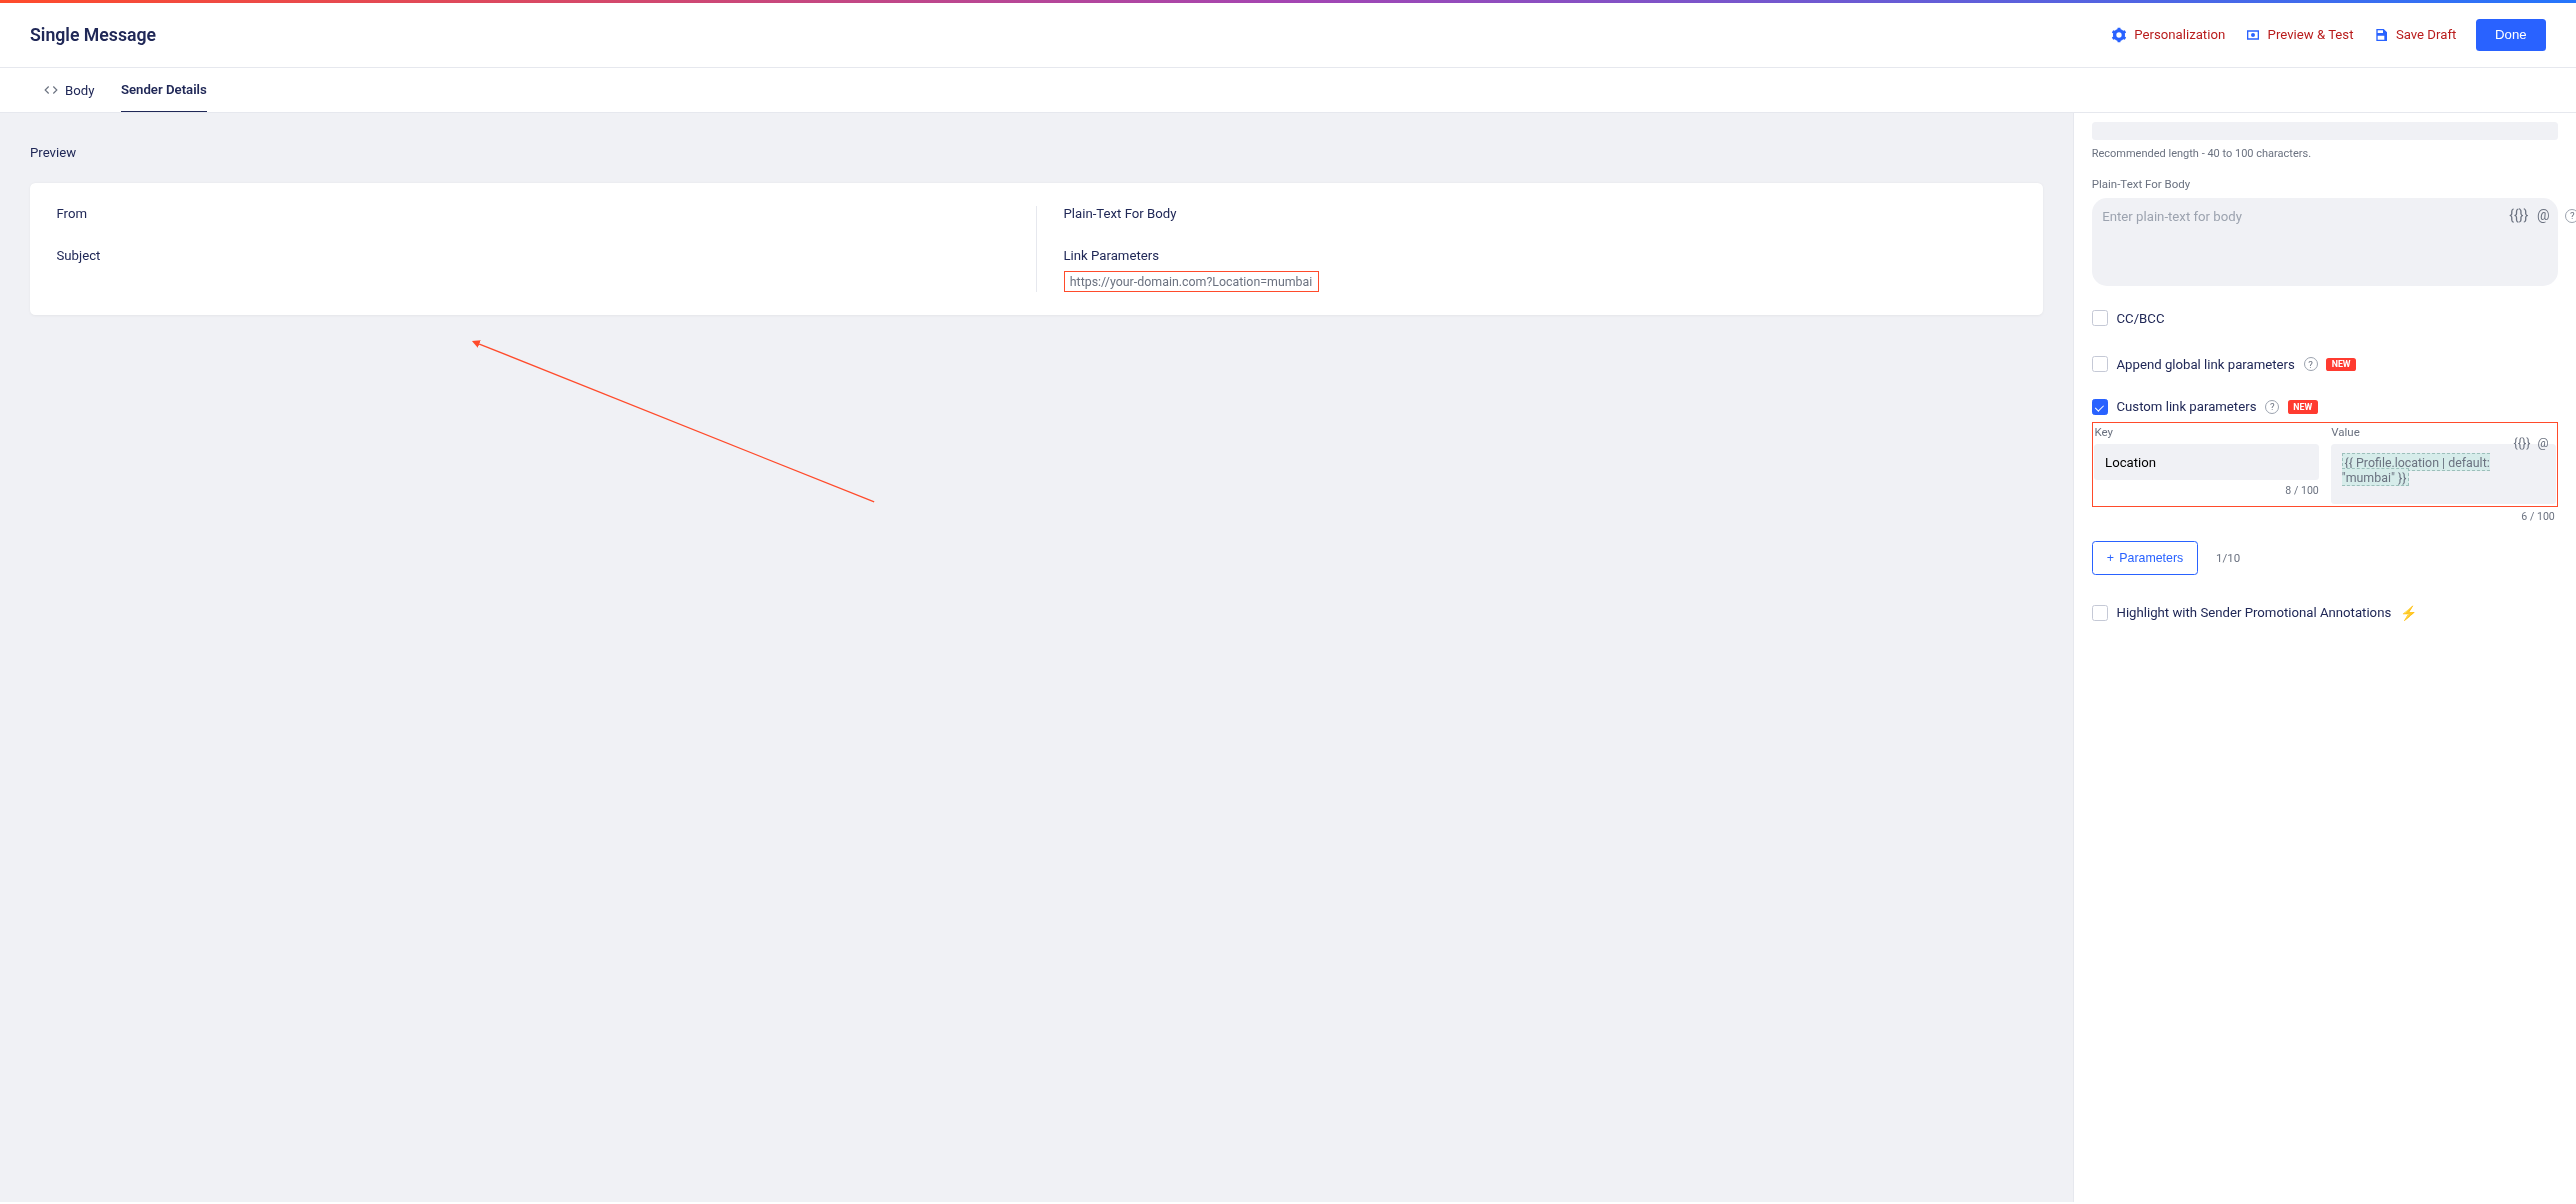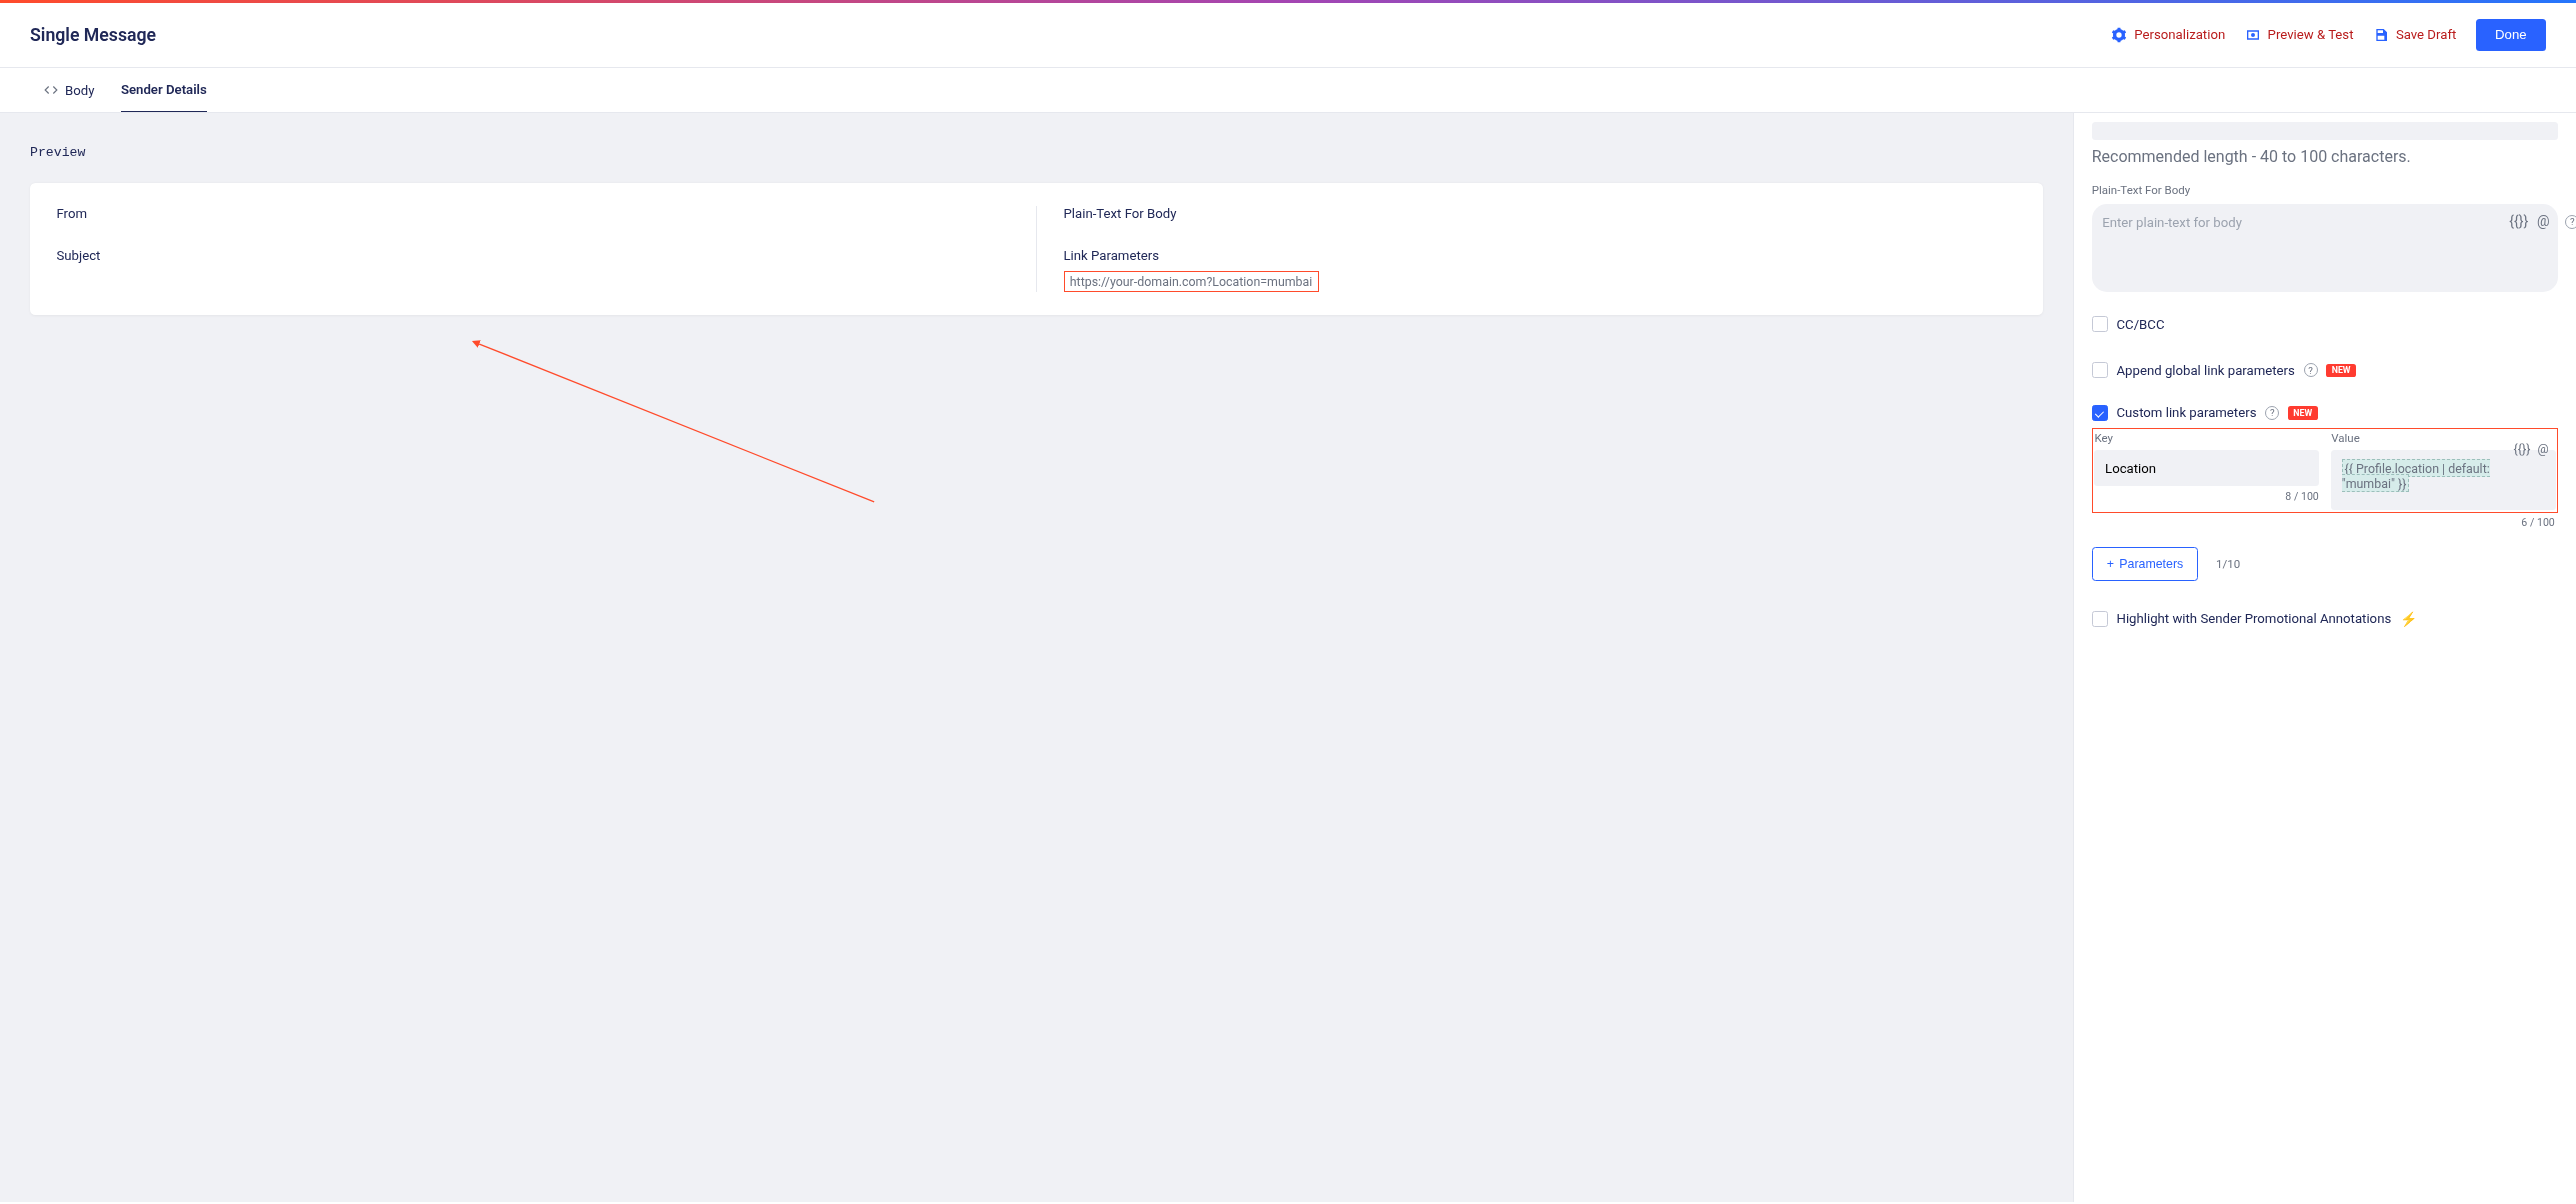--- a/index.html
+++ b/index.html
@@ -42,21 +42,21 @@
     color: #202857; font-size: 13.2px;
   }
   .tab.active { font-weight: 600; border-bottom: 1.8px solid #202857; }
   .tab svg { width: 14px; height: 14px; fill: #6b7280; }
   .content {
     display: flex;
     background: #f0f1f5;
     min-height: calc(100vh - 115px);
   }
   .left-panel { flex: 1; padding: 32px 30px; }
-  .preview-label { font-size: 13.2px; margin-bottom: 23px; color: #202857; font-family: Liberation Mono, monospace; }
+  .preview-label { font-size: 13.2px; margin-bottom: 23px; color: #202857; }
   .preview-card {
     background: #fff; border-radius: 5.3px;
     padding: 23px 0;
     box-shadow: 0 0.9px 2.6px rgba(0,0,0,0.05);
   }
   .preview-grid { display: flex; }
   .preview-col { flex: 1; padding: 0 26.5px; }
   .preview-col:first-child { border-right: 0.9px solid #e6e8ee; }
   .preview-item { margin-bottom: 26.5px; font-size: 13.2px; color: #202857; }
   .preview-item:last-child { margin-bottom: 0; }
@@ -68,21 +68,21 @@
   .right-panel {
     width: 503px; background: #fff; padding: 8.8px 17.7px 26.5px 17.7px;
     border-left: 0.9px solid #e6e8ee;
     overflow-y: auto;
   }
   .field-block { margin-bottom: 17.7px; }
   .input-box {
     background: #f0f1f5; border-radius: 3.5px;
     min-height: 17.7px;
   }
-  .hint { font-size: 16px; color: #6b7280; margin-top: 7px; }
+  .hint { font-size: 11px; color: #6b7280; margin-top: 7px; }
   .field-label { font-size: 11.5px; color: #6b7280; margin-bottom: 7px; }
   .textarea-wrap { position: relative; }
   .textarea {
     width: 100%; min-height: 88px; background: #f0f1f5;
     border: none; border-radius: 15px; padding: 10.6px;
     font-size: 13.2px; color: #202857; resize: none;
     font-family: inherit;
   }
   .textarea::placeholder { color: #9ca3af; }
   .input-icons {

